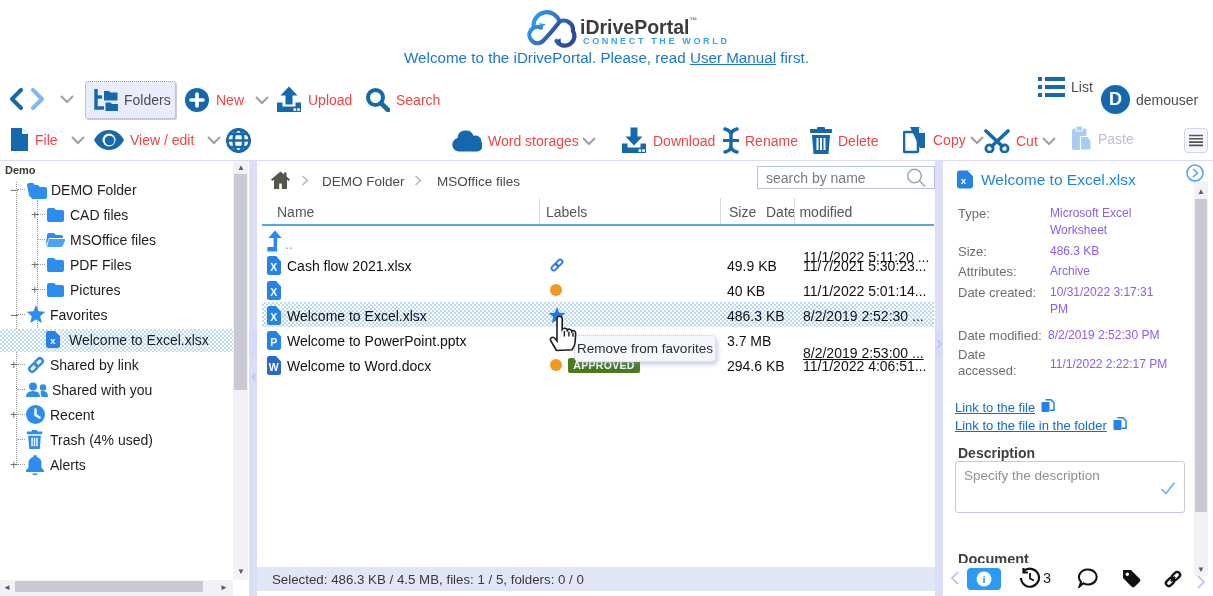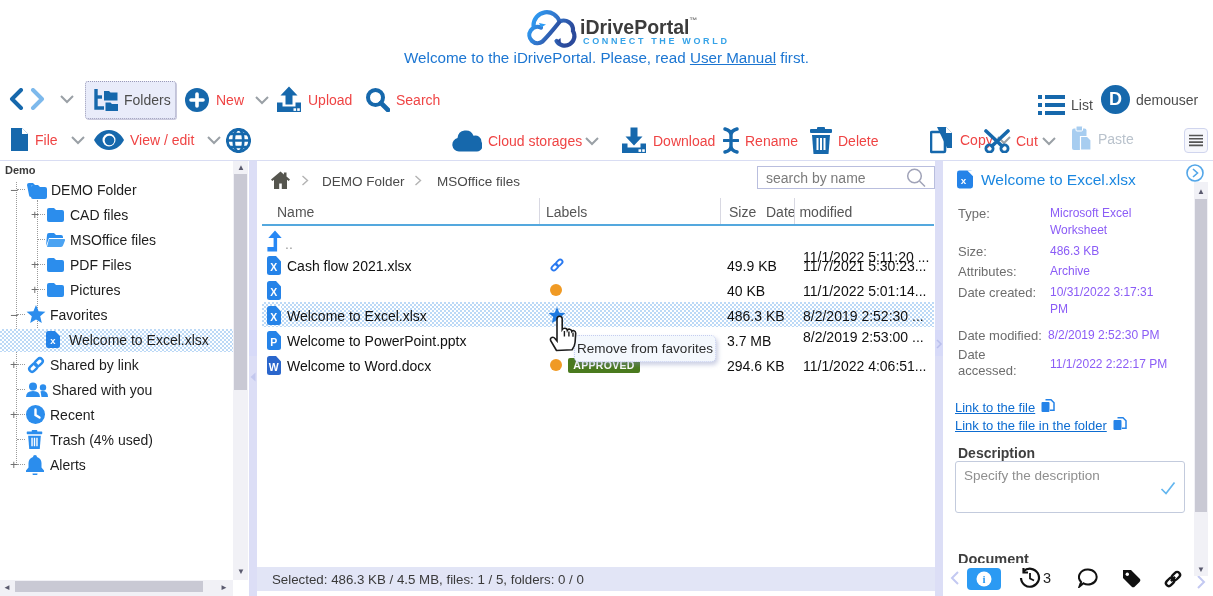--- a/index.html
+++ b/index.html
@@ -101,21 +101,21 @@
 </div>
 
 <div class="titem" style="left:365px; top:87px;">
   <svg width="25" height="25" viewBox="0 0 25 25">
     <circle cx="10.5" cy="10.5" r="7.5" fill="none" stroke="#1668ac" stroke-width="4"></circle>
     <path d="M16 16 L23 23" stroke="#1668ac" stroke-width="4.6" stroke-linecap="round"></path>
   </svg>
   <span class="tbtxt">Search</span>
 </div>
 
-<div class="titem" style="left:1038px; top:94px;align-items:center;">
+<div class="titem" style="left:1038px; top:76px;align-items:center;">
   <svg width="27" height="22" viewBox="0 0 27 22">
     <g fill="#1668ac">
       <rect x="0" y="1" width="4" height="4"></rect>
         <rect x="7" y="1" width="20" height="4"></rect>
       <rect x="0" y="9" width="4" height="4"></rect>
         <rect x="7" y="9" width="20" height="4"></rect>
       <rect x="0" y="17" width="4" height="4"></rect>
         <rect x="7" y="17" width="20" height="4"></rect>
     </g>
   </svg>
@@ -154,21 +154,21 @@
     <circle cx="12.5" cy="12.5" r="11.2" fill="none" stroke="#1668ac" stroke-width="2.7"></circle>
     <ellipse cx="12.5" cy="12.5" rx="4.8" ry="11.2" fill="none" stroke="#1668ac" stroke-width="2.7"></ellipse>
     <path d="M1.4 12.5 h22.2 M3.2 6 h18.6 M3.2 19 h18.6" stroke="#1668ac" stroke-width="2.7"></path>
   </svg>
 </div>
 
 <div class="titem" style="left:452px; top:129px;">
   <svg width="30" height="23" viewBox="0 0 30 23">
     <path d="M7 22.5 a6.8 6.8 0 0 1 -1.5 -13.4 A8.3 8.3 0 0 1 21.5 6.8 A6.2 6.2 0 0 1 29.5 13 a6 6 0 0 1 -4.5 9.5 z" fill="#1668ac"></path>
   </svg>
-  <span class="tbtxt">Cloud storages</span>
+  <span class="tbtxt">Word storages</span>
   <svg width="16" height="10" viewBox="0 0 16 10" style="margin-left:-4px;">
       <path class="chev" d="M2 2 L8 8 L14 2"></path>
     </svg>
 </div>
 
 <div class="titem" style="left:621px; top:127px;">
   <svg width="26" height="27" viewBox="0 0 26 27">
     <path d="M13 18.5 L4.5 9.5 h5 V0.5 h7 V9.5 H21.5 z" fill="#1668ac"></path>
     <path d="M1 16.5 h5.5 v4 h13 v-4 H25 v9.5 H1 z" fill="#1668ac"></path>
     <rect x="17.5" y="22.3" width="2.6" height="2.6" fill="#fff"></rect>
@@ -188,21 +188,21 @@
 <div class="titem" style="left:810px; top:127px;">
   <svg width="22" height="27" viewBox="0 0 22 27">
     <rect x="0" y="2" width="22" height="4" rx="1" fill="#1668ac"></rect>
     <rect x="7" y="0" width="8" height="3" rx="1" fill="#1668ac"></rect>
     <path d="M2 8 h18 l-1.5 19 h-15 z" fill="#1668ac"></path>
     <path d="M7.5 11 v12 M11 11 v12 M14.5 11 v12" stroke="#fff" stroke-width="2"></path>
   </svg>
   <span class="tbtxt">Delete</span>
 </div>
 
-<div class="titem" style="left:930px; top:126px;">
+<div class="titem" style="left:903px; top:126px;">
   <svg width="24" height="28" viewBox="0 0 24 28">
     <rect x="1" y="6" width="14" height="20" rx="1" fill="none" stroke="#1668ac" stroke-width="2.6"></rect>
     <path d="M7 1 h9 l6 6 v15 h-5" fill="#1668ac"></path>
     <path d="M16 1 l6 6 h-6 z" fill="#fff"></path>
   </svg>
   <span class="tbtxt">Copy</span>
   <svg width="16" height="10" viewBox="0 0 16 10" style="margin-left:-3px;">
       <path class="chev" d="M2 2 L8 8 L14 2"></path>
     </svg>
 </div>
@@ -473,21 +473,21 @@
 <div class="frow" style="left:727px; top:253px;">49.9 KB</div>
 <div class="frow" style="left:727px; top:278px;">40 KB</div>
 <div class="frow" style="left:727px; top:303px;">486.3 KB</div>
 <div class="frow" style="left:727px; top:328px;">3.7 MB</div>
 <div class="frow" style="left:727px; top:353px;">294.6 KB</div>
 
 <div class="frow" style="left:803px; top:228px;margin-top:16px;">11/1/2022 5:11:20 ...</div>
 <div class="frow" style="left:803px; top:253px;">11/7/2021 5:30:23...</div>
 <div class="frow" style="left:803px; top:278px;">11/1/2022 5:01:14...</div>
 <div class="frow" style="left:803px; top:303px;">8/2/2019 2:52:30 ...</div>
-<div class="frow" style="left:803px; top:324px;">8/2/2019 2:53:00 ...</div>
+<div class="frow" style="left:803px; top:340px;text-decoration:underline;">8/2/2019 2:53:00 ...</div>
 <div class="frow" style="left:803px; top:353px;">11/1/2022 4:06:51...</div>
 
 <div class="abs" style="left:574px; top:335px; width:142px; height:27px; background:#f4f8fd; border:1px dotted #c5cdf0; border-radius:5px; box-shadow:2px 3px 4px rgba(130,140,190,0.4); color:#2d2d2d; font-size:13.5px; display:flex; align-items:center; justify-content:center;">Remove from favorites</div>
 
 <svg class="abs" style="left:547px; top:314px;" width="31" height="38" viewBox="0 0 31 38">
   <path d="M9.5 36.5 L4.8 28.5 q-2.6 -3.4 -0.4 -4.8 q2 -1.2 4 1.2 l1.6 2 V5 q0 -2.8 2.6 -2.8 q2.6 0 2.6 2.8 v10.5 q1 -1.5 3 -1.2 q1.8 0.3 2.1 2 q0.6 -1.4 2.4 -1.1 q1.9 0.4 2.1 2.2 q0.8 -1.1 2.2 -0.7 q1.7 0.5 1.7 2.6 l-0.6 9 q-0.2 3.6 -3 7.5 z" fill="#fff" stroke="#1c1c1c" stroke-width="1.6"></path>
   <path d="M17.4 17 v5.5 M21.9 17.6 v5 M26 18.6 v4.2" stroke="#1c1c1c" stroke-width="1.4" fill="none"></path>
 </svg>
 
 <div class="abs" style="left:257px; top:567px; width:678px; height:24px; background:#e2e5f6; color:#3a3a3a; font-size:13.3px; display:flex; align-items:center; padding-left:15px;">Selected: 486.3 KB / 4.5 MB, files: 1 / 5, folders: 0 / 0</div>

